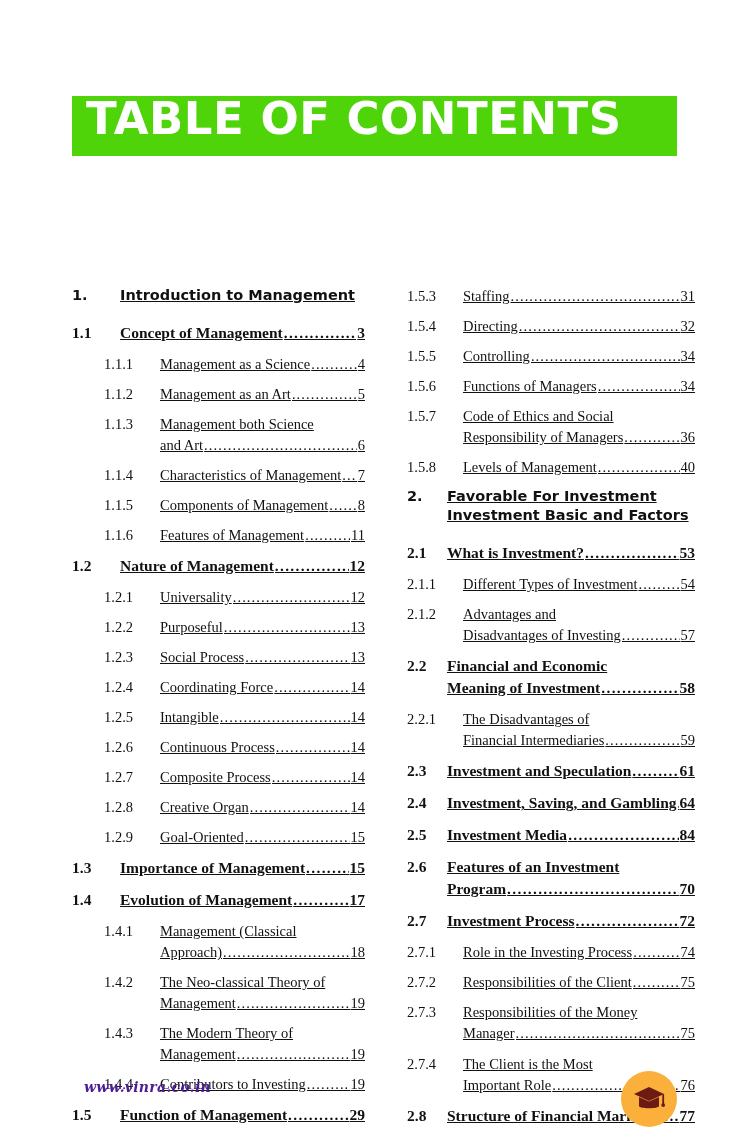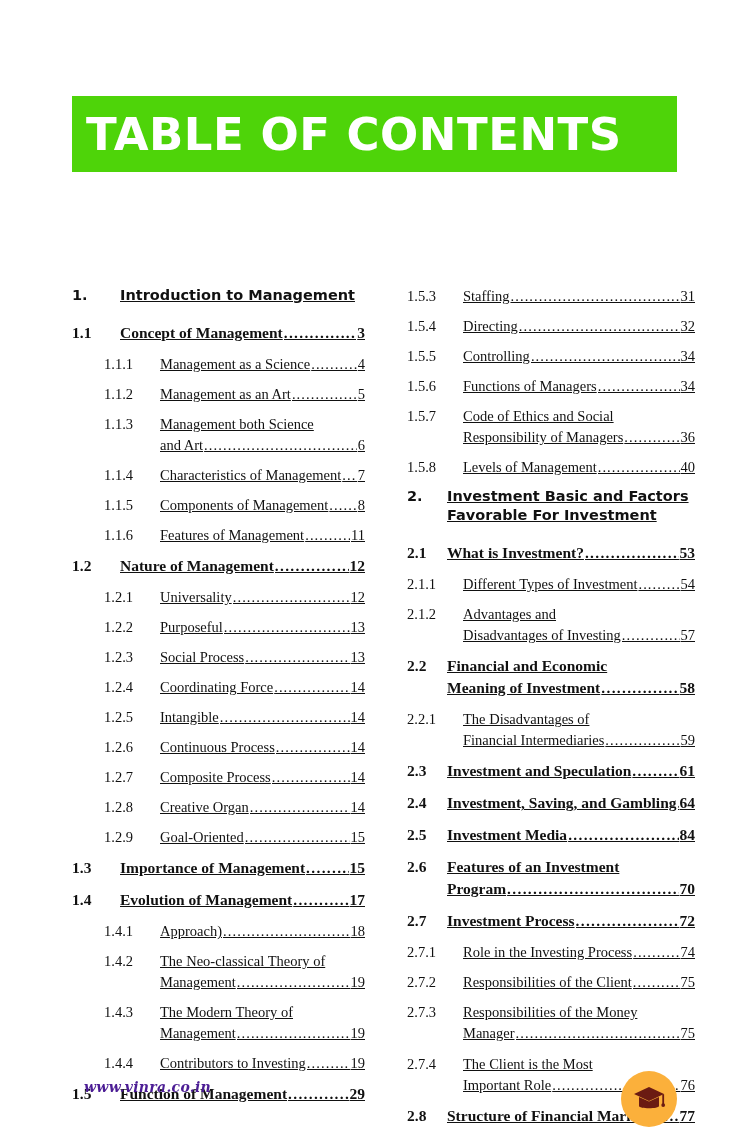--- a/index.html
+++ b/index.html
@@ -15,24 +15,24 @@
     color: #111111;
     overflow: hidden;
   }
 
   
   #banner {
     position: absolute;
     left: 72px;
     top: 96px;
     width: 605px;
-    height: 76px;
+    height: 60px;
     background: #4ed409;
     display: flex;
-    align-items: center;
+    align-items: flex-start;
   }
   #banner-title {
     font-family: "DejaVu Sans", "Liberation Sans", sans-serif;
     font-weight: bold;
     font-size: 45px;
     letter-spacing: 0.5px;
     color: #ffffff;
     margin-left: 14px;
     line-height: 1;
   }
@@ -354,20 +354,23 @@
             <span class="txt">Evolution of Management</span>
             <span class="leader">........................................................................................................................................................................................................</span>
             <span class="pg">17</span>
           </div>
         </div>
       </div>
       <div class="entry sub">
         <span class="num">1.4.1</span>
         <div class="body">
           <div class="line">
+            <span class="txt">Management (Classical</span>
+          </div>
+          <div class="line">
             <span class="txt">Approach)</span>
             <span class="leader">........................................................................................................................................................................................................</span>
             <span class="pg">18</span>
           </div>
         </div>
       </div>
       <div class="entry sub">
         <span class="num">1.4.2</span>
         <div class="body">
           <div class="line">
@@ -475,24 +478,24 @@
             <span class="txt">Levels of Management</span>
             <span class="leader">........................................................................................................................................................................................................</span>
             <span class="pg">40</span>
           </div>
         </div>
       </div>
       <div class="entry chapter">
         <span class="num">2.</span>
         <div class="body">
           <div class="line">
+            <span class="txt">Favorable For Investment</span>
+          </div>
+          <div class="line">
             <span class="txt">Investment Basic and Factors</span>
-          </div>
-          <div class="line">
-            <span class="txt">Favorable For Investment</span>
           </div>
         </div>
       </div>
       <div class="entry section">
         <span class="num">2.1</span>
         <div class="body">
           <div class="line">
             <span class="txt">What is Investment?</span>
             <span class="leader">........................................................................................................................................................................................................</span>
             <span class="pg">53</span>

